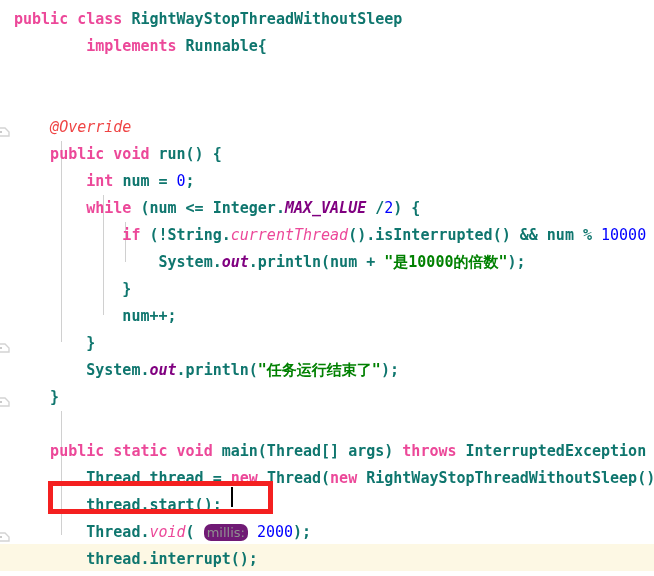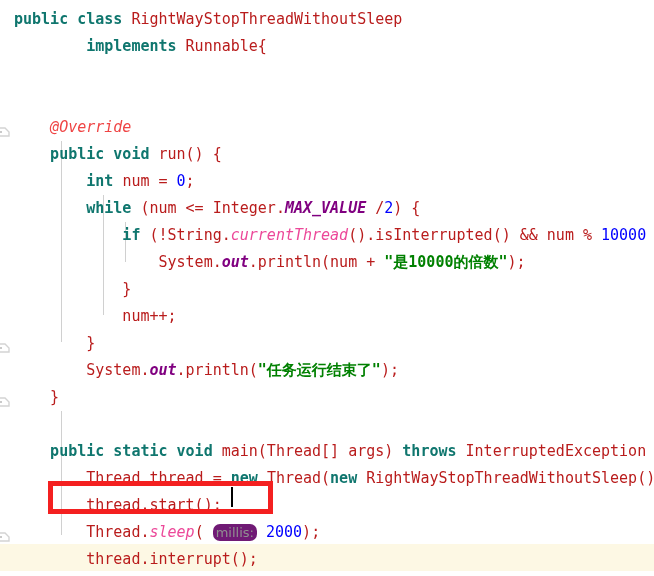--- a/index.html
+++ b/index.html
@@ -55,27 +55,27 @@
     line-height: 27px;
     font-size: 15px;
     font-family: "DejaVu Sans Mono", "Liberation Mono", monospace;
     white-space: pre;
     color: #202020;
     z-index: 2;
   }
   .code-line .seg { white-space: pre; }
 
   
-  .kw      { color: #0f766e; font-weight: bold; }
+  .kw      { color: #ec4899; font-weight: bold; }
   .anno    { color: #ef4444; font-style: italic; }
   .str     { color: #008000; font-weight: bold; }
   .num     { color: #0000ff; }
   .stat    { color: #800080; font-weight: bold; font-style: italic; }
   .meth-it { color: #ec4899; font-style: italic; }
-  .plain   { color: #b91c1c; }
+  .plain   { color: #0f766e; font-weight: bold; }
 
   
   .param-hint {
     background: #701a75;
     color: #909090;
     border-radius: 7px;
     padding: 1px 3px;
     font-size: 13px;
     font-family: "DejaVu Sans", "Liberation Sans", sans-serif;
   }
@@ -151,21 +151,21 @@
       <div class="code-line" style="top: 249px; padding-left: 14px;"><span class="seg plain">                System.</span><span class="seg stat">out</span><span class="seg plain">.println(num + </span><span class="seg str">"是10000的倍数"</span><span class="seg plain">);</span></div>
       <div class="code-line" style="top: 276px; padding-left: 14px;"><span class="seg plain">            }</span></div>
       <div class="code-line" style="top: 303px; padding-left: 14px;"><span class="seg plain">            num++;</span></div>
       <div class="code-line" style="top: 330px; padding-left: 14px;"><span class="seg plain">        }</span></div>
       <div class="code-line" style="top: 357px; padding-left: 14px;"><span class="seg plain">        System.</span><span class="seg stat">out</span><span class="seg plain">.println(</span><span class="seg str">"任务运行结束了"</span><span class="seg plain">);</span></div>
       <div class="code-line" style="top: 384px; padding-left: 14px;"><span class="seg plain">    }</span></div>
       <div class="code-line" style="top: 411px; padding-left: 14px;"></div>
       <div class="code-line" style="top: 438px; padding-left: 14px;"><span class="seg kw">    public static void </span><span class="seg plain">main(Thread[] args) </span><span class="seg kw">throws </span><span class="seg plain">InterruptedException {</span></div>
       <div class="code-line" style="top: 465px; padding-left: 14px;"><span class="seg plain">        Thread thread = </span><span class="seg kw">new </span><span class="seg plain">Thread(</span><span class="seg kw">new </span><span class="seg plain">RightWayStopThreadWithoutSleep());</span></div>
       <div class="code-line" style="top: 492px; padding-left: 14px;"><span class="seg plain">        thread.start();</span></div>
-      <div class="code-line" style="top: 519px; padding-left: 14px;"><span class="seg plain">        Thread.</span><span class="seg meth-it">sleep</span><span class="seg plain">( </span><span class="param-hint">millis:</span><span class="seg plain"> </span><span class="seg num">2000</span><span class="seg plain">);</span></div>
+      <div class="code-line" style="top: 519px; padding-left: 14px;"><span class="seg plain">        Thread.</span><span class="seg meth-it">void</span><span class="seg plain">( </span><span class="param-hint">millis:</span><span class="seg plain"> </span><span class="seg num">2000</span><span class="seg plain">);</span></div>
       <div class="code-line" style="top: 546px; padding-left: 14px;"><span class="seg plain">        thread.interrupt();</span></div>
       <div class="code-line" style="top: 573px; padding-left: 14px;"></div>
     </div>
   <div id="layer-overlays">
       <div class="annotation-box" style="left: 48px; top: 481px; width: 225px; height: 33px; border-color: rgb(244, 32, 32);"></div>
       <div class="caret" style="left: 231px; top: 487px;"></div>
     </div>
 </div>
 
 </body></html>

